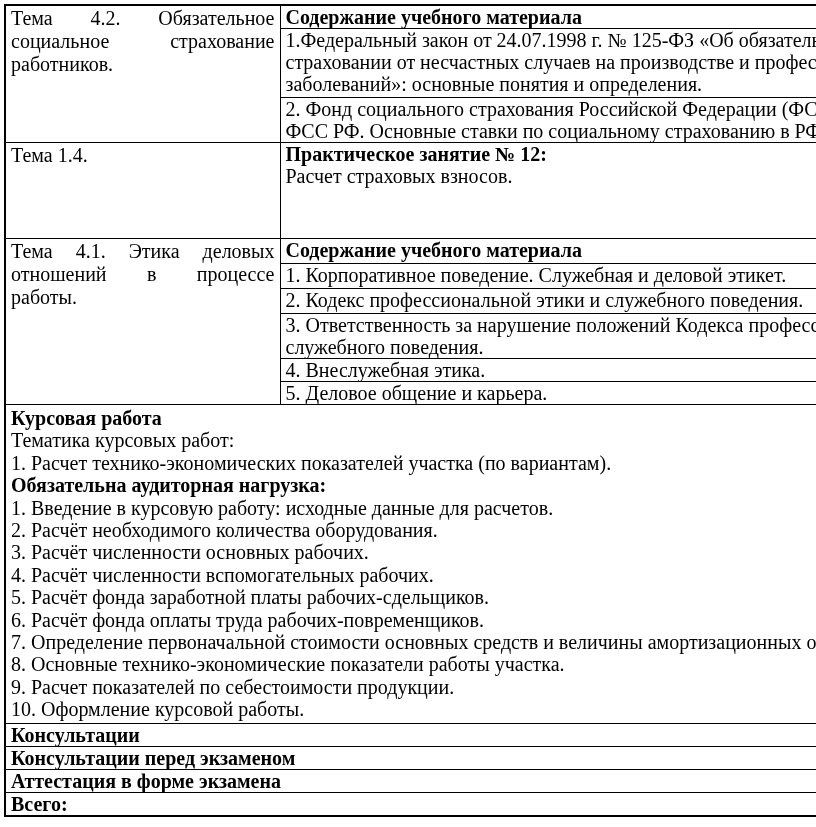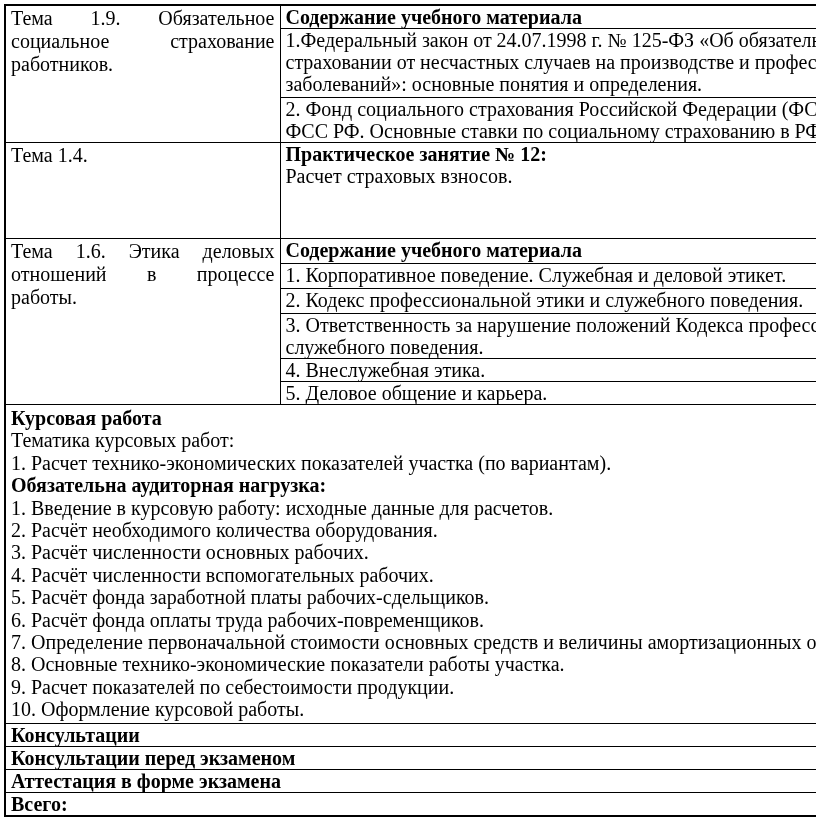--- a/index.html
+++ b/index.html
@@ -40,21 +40,21 @@
 
 <div class="page">
   <table class="tbl">
     <colgroup>
       <col style="width:275px">
       <col style="width:885px">
     </colgroup>
 
     <tbody>
         <tr>
-      <td class="lc" rowspan="3">Тема 1.9. Обязательное социальное страхование работников.</td>
+      <td class="lc" rowspan="3">Тема 4.2. Обязательное социальное страхование работников.</td>
       <td class="b h21">Содержание учебного материала</td>
     </tr>
     <tr>
       <td class="h68">
         <div class="ln">1.Федеральный закон от 24.07.1998 г. № 125-ФЗ «Об обязательном социальном</div>
         <div class="ln">страховании от несчастных случаев на производстве и профессиональных</div>
         <div class="ln">заболеваний»: основные понятия и определения.</div>
       </td>
     </tr>
     <tr>
@@ -66,21 +66,21 @@
 
     <tr>
       <td class="lc h93">Тема 1.4.</td>
       <td class="h93">
         <div class="ln b">Практическое занятие № 12:</div>
         <div class="ln">Расчет страховых взносов.</div>
       </td>
     </tr>
 
     <tr>
-      <td class="lc" rowspan="6">Тема 1.6. Этика деловых отношений в процессе работы.</td>
+      <td class="lc" rowspan="6">Тема 4.1. Этика деловых отношений в процессе работы.</td>
       <td class="b h24">Содержание учебного материала</td>
     </tr>
     <tr>
       <td class="h24">
         <div class="ln">1. Корпоративное поведение. Служебная и деловой этикет.</div>
       </td>
     </tr>
     <tr>
       <td class="h24">
         <div class="ln">2. Кодекс профессиональной этики и служебного поведения.</div>

